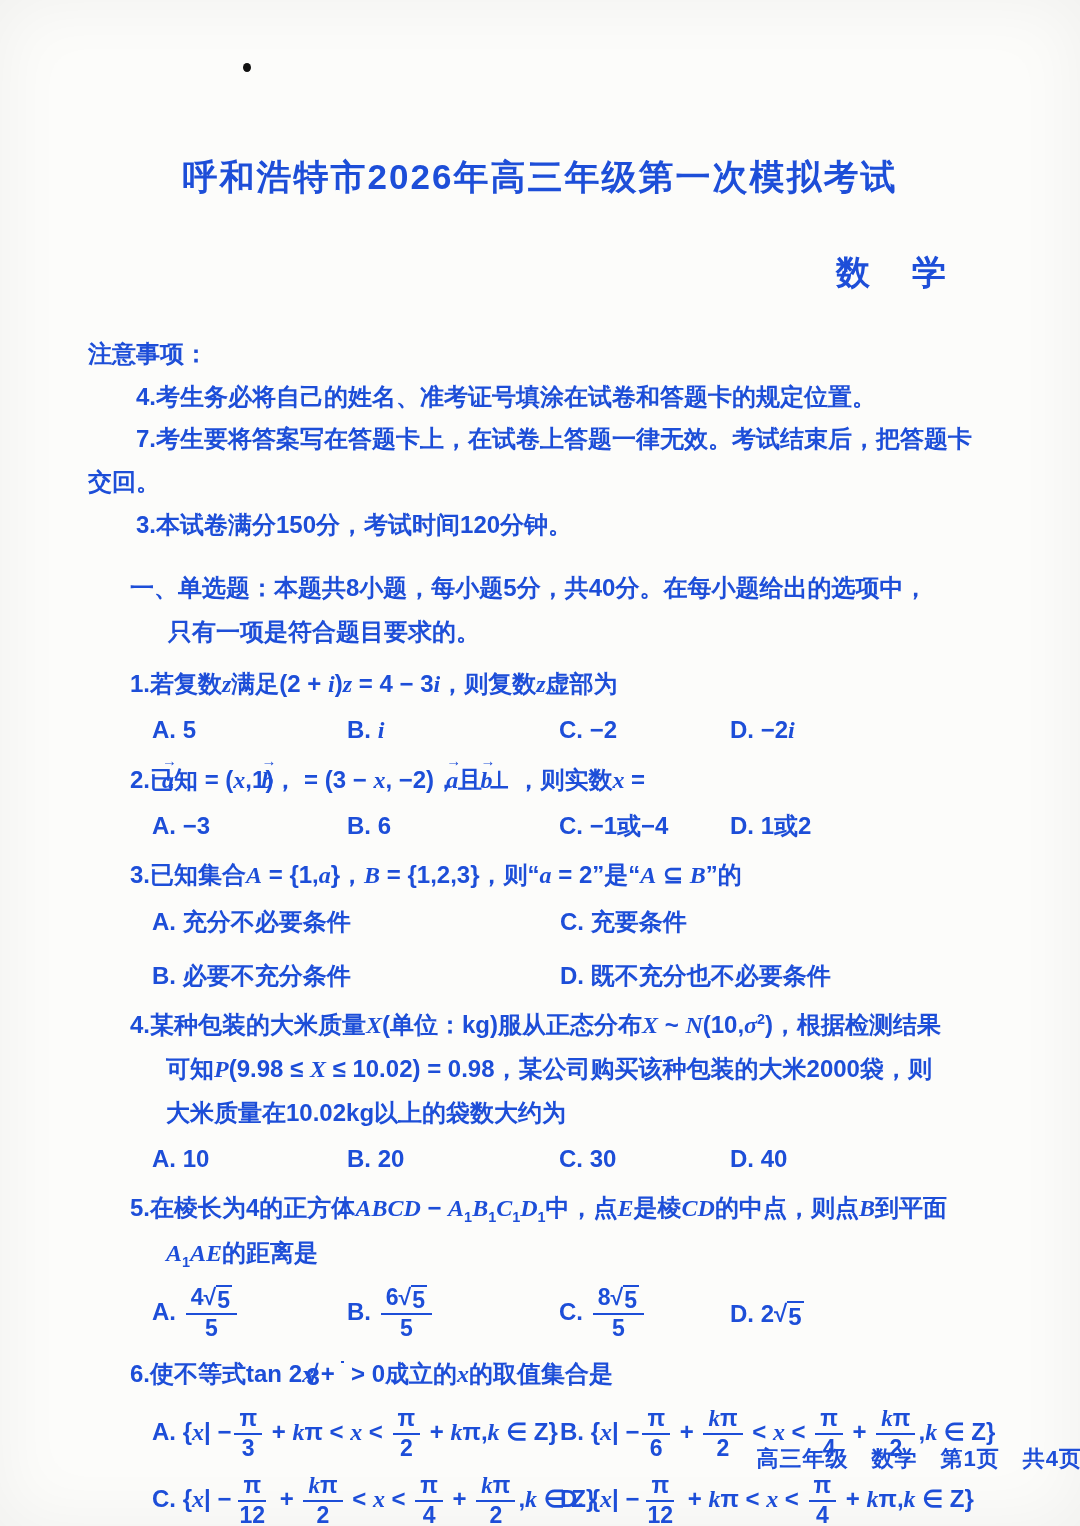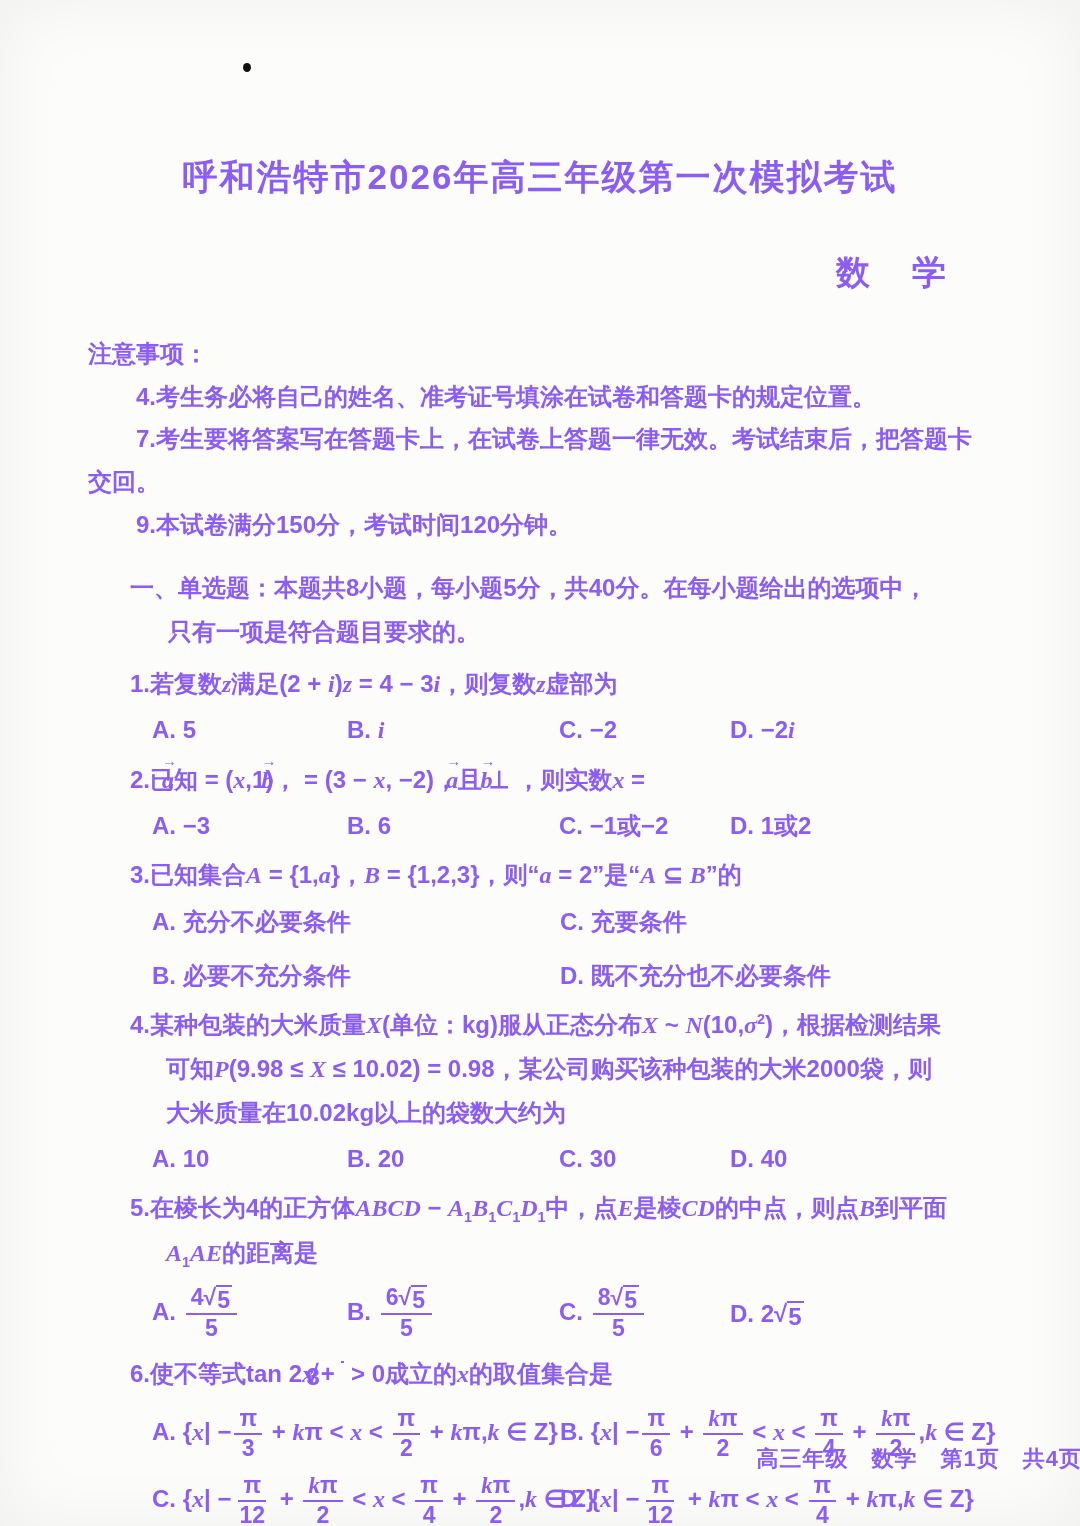--- a/index.html
+++ b/index.html
@@ -1,21 +1,21 @@
 <!DOCTYPE html>
 <html><head>
 <meta charset="utf-8">
 <style>
   html, body { margin:0; padding:0; background:#f2f2f0; }
   .page {
     position:relative;
     width:1080px; height:1526px;
     margin:0 auto;
     background:#fcfcfa;
-    color:#8b5cf6;
+    color:#1d4ed8;
     font-family:"Liberation Sans", sans-serif;
     font-weight:700;
     overflow:hidden;
     box-shadow: inset 0 0 70px rgba(0,0,0,0.05);
   }
   .dot {
     position:absolute; left:243px; top:63px;
     width:8px; height:9px; background:#111; border-radius:50%;
   }
   .exam-title {
@@ -84,21 +84,21 @@
 <div class="page">
   <span class="dot"></span>
 
   <h1 class="exam-title">呼和浩特市2026年高三年级第一次模拟考试</h1>
   <h2 class="exam-subject">数　学</h2>
 
   <div class="notice">
     <p class="notice-heading">注意事项：</p>
     <p class="notice-item">4.考生务必将自己的姓名、准考证号填涂在试卷和答题卡的规定位置。</p>
     <p class="notice-item">7.考生要将答案写在答题卡上，在试卷上答题一律无效。考试结束后，把答题卡交回。</p>
-    <p class="notice-item">9.本试卷满分150分，考试时间120分钟。</p>
+    <p class="notice-item">3.本试卷满分150分，考试时间120分钟。</p>
   </div>
 
   <p class="section-heading">一、单选题：本题共8小题，每小题5分，共40分。在每小题给出的选项中，只有一项是符合题目要求的。</p>
 
   <div class="questions">
 
     <div class="question">
       <p class="q-text">1.若复数<span class="mi">z</span>满足(2 + <span class="mi">i</span>)<span class="mi">z</span> = 4 − 3<span class="mi">i</span>，则复数<span class="mi">z</span>虚部为</p>
       <div class="opt-row four">
         <span class="option">A. 5</span>
@@ -106,21 +106,21 @@
         <span class="option">C. −2</span>
         <span class="option">D. −2<span class="mi">i</span></span>
       </div>
     </div>
 
     <div class="question">
       <p class="q-text">2.已知<span class="mi vec">a</span> = (<span class="mi">x</span>,1)，<span class="mi vec">b</span> = (3 − <span class="mi">x</span>, −2)，且<span class="mi vec">a</span> ⊥ <span class="mi vec">b</span>，则实数<span class="mi">x</span> =</p>
       <div class="opt-row four">
         <span class="option">A. −3</span>
         <span class="option">B. 6</span>
-        <span class="option">C. −1或−2</span>
+        <span class="option">C. −1或−4</span>
         <span class="option">D. 1或2</span>
       </div>
     </div>
 
     <div class="question">
       <p class="q-text">3.已知集合<span class="mi">A</span> = {1,<span class="mi">a</span>}，<span class="mi">B</span> = {1,2,3}，则“<span class="mi">a</span> = 2”是“<span class="mi">A</span> ⊆ <span class="mi">B</span>”的</p>
       <div class="opt-row two">
         <span class="option">A. 充分不必要条件</span>
         <span class="option">C. 充要条件</span>
         <span class="option">B. 必要不充分条件</span>

